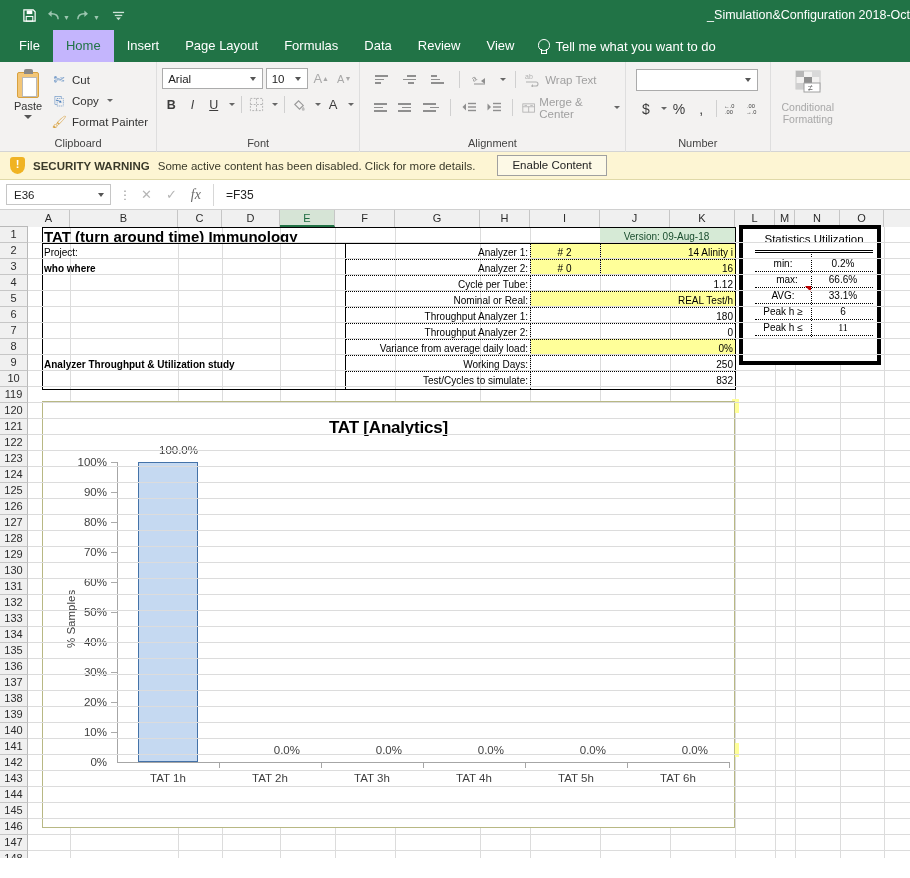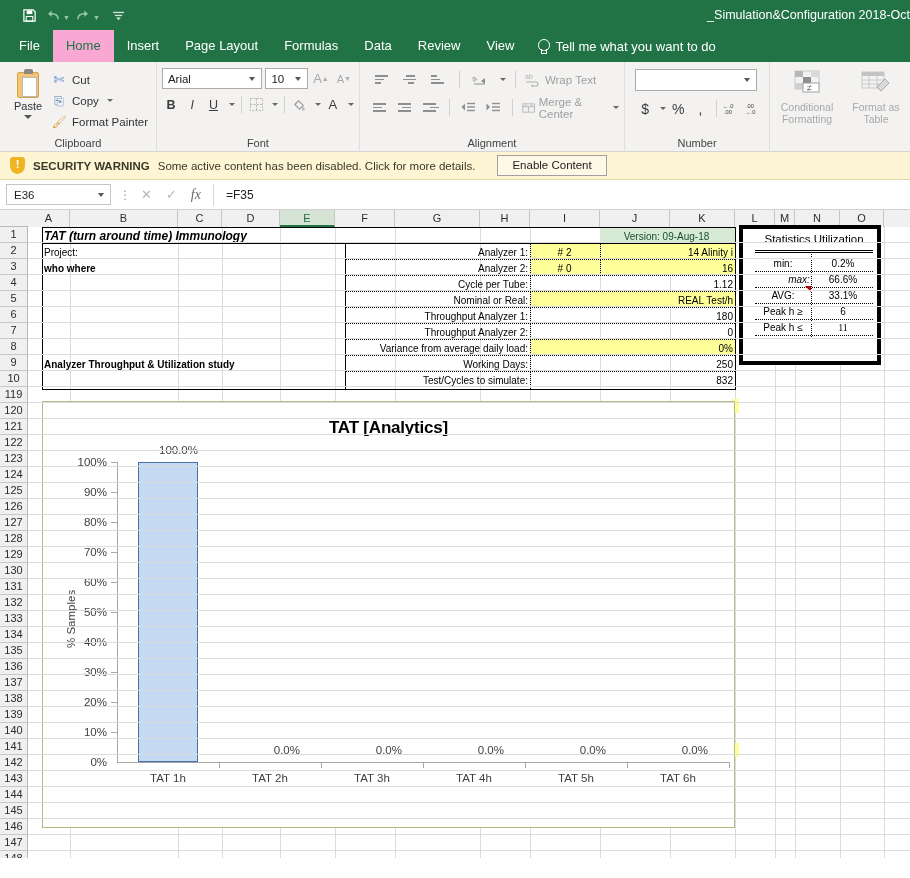--- a/index.html
+++ b/index.html
@@ -30,21 +30,21 @@
 
   
   .tabstrip {
     height: 32px; background: #217346; display: flex; align-items: flex-end;
     padding-left: 6px; position: relative;
   }
   .tab {
     height: 32px; line-height: 32px; padding: 0 13px; color: #ffffff;
     font-size: 13px; white-space: nowrap;
   }
-  .tab.active { background: #f9a8d4; color: #217346; }
+  .tab.active { background: #c4b5fd; color: #217346; }
   .tellme { display: flex; align-items: center; gap: 6px; padding: 0 10px; height: 32px; }
   .tellme span.txt { color: #ffffff; font-size: 13px; }
   .bulb { width: 12px; height: 15px; position: relative; }
   .bulb::before {
     content: ""; position: absolute; left: 1px; top: 0; width: 10px; height: 10px;
     border: 1.3px solid #ffffff; border-radius: 50% 50% 45% 45%;
   }
   .bulb::after {
     content: ""; position: absolute; left: 4px; top: 10px; width: 4px; height: 4px;
     border-bottom: 1.3px solid #ffffff; border-left: 1.3px solid #ffffff;
@@ -518,32 +518,20 @@
         <svg width="34" height="30" viewBox="0 0 34 30">
             <rect x="5" y="1" width="24" height="18" fill="none" stroke="#c8c8c8"></rect>
             <rect x="5" y="1" width="8" height="6" fill="#b7b7b7"></rect>
             <rect x="13" y="7" width="8" height="6" fill="#8f8f8f"></rect>
             <rect x="21" y="1" width="8" height="6" fill="#d9d9d9"></rect>
             <rect x="5" y="13" width="8" height="6" fill="#cfcfcf"></rect>
             <rect x="13" y="13" width="16" height="9" fill="#fff" stroke="#a0a0a0"></rect>
             <text x="17" y="21" font-size="9" fill="#6b6b6b">≠</text>
           </svg>
         <div style="font-size:10.5px;color:#a8a8a8;text-align:center;line-height:12px;margin-top:1px;">Conditional Formatting</div>
-      </div>
-      <div style="width:58px;display:flex;flex-direction:column;align-items:center;">
-        <svg width="34" height="30" viewBox="0 0 34 30">
-            <rect x="3" y="2" width="22" height="16" fill="none" stroke="#c8c8c8"></rect>
-            <rect x="3" y="2" width="22" height="4" fill="#c3c3c3"></rect>
-            <line x1="3" y1="10" x2="25" y2="10" stroke="#c8c8c8"></line>
-            <line x1="3" y1="14" x2="25" y2="14" stroke="#c8c8c8"></line>
-            <line x1="10" y1="6" x2="10" y2="18" stroke="#c8c8c8"></line>
-            <line x1="18" y1="6" x2="18" y2="18" stroke="#c8c8c8"></line>
-            <path d="M18 17l8-8 4 4-8 8z" fill="#d9d9d9" stroke="#a8a8a8"></path>
-          </svg>
-        <div style="font-size:10.5px;color:#a8a8a8;text-align:center;line-height:12px;margin-top:1px;">Format as Table</div>
       </div>
     </div>
     <div class="group-label"></div>
   </div>
 </div>
 
 <div class="secbar">
   <span class="shield"></span>
   <span class="sec-strong">SECURITY WARNING</span>
   <span class="sec-msg">Some active content has been disabled. Click for more details.</span>
@@ -642,21 +630,21 @@
     <div class="gline-v" style="left:452px;"></div>
     <div class="gline-v" style="left:502px;"></div>
     <div class="gline-v" style="left:572px;"></div>
     <div class="gline-v" style="left:642px;"></div>
     <div class="gline-v" style="left:707px;"></div>
     <div class="gline-v" style="left:747px;"></div>
     <div class="gline-v" style="left:767px;"></div>
     <div class="gline-v" style="left:812px;"></div>
     <div class="gline-v" style="left:856px;"></div>
 
-    <div class="cell bold" style="left:16px;top:2px;width:470px;font-size:12px;font-style:italic;">TAT (turn around time) Immunology</div>
+    <div class="cell bold" style="left:16px;top:2px;width:470px;font-size:15px;">TAT (turn around time) Immunology</div>
     <div class="fill-g" style="position:absolute;left:572px;top:0px;width:135px;height:16px;"></div>
     <div class="cell c" style="left:572px;top:2px;width:133px;color:#1a4d2e;">Version: 09-Aug-18</div>
 
     <div class="fill-y" style="position:absolute;left:503px;top:16px;width:69px;height:32px;"></div>
     <div class="fill-y" style="position:absolute;left:573px;top:16px;width:134px;height:32px;"></div>
     <div class="fill-y" style="position:absolute;left:503px;top:64px;width:204px;height:16px;"></div>
     <div class="fill-y" style="position:absolute;left:503px;top:112px;width:204px;height:16px;"></div>
 
     <div class="cell" style="left:16px;top:18px;width:200px;">Project:</div>
     <div class="cell bold" style="left:16px;top:34px;width:200px;">who where</div>
@@ -705,21 +693,21 @@
 
     <div class="statsbox" style="left:711px;top:-2px;width:142px;height:140px;">
       <div class="stat-title" style="left:0;top:4px;width:142px;">Statistics Utilization</div>
       <div style="position:absolute;left:12px;top:21px;width:118px;border-top:1px solid #000;"></div>
       <div style="position:absolute;left:12px;top:23px;width:118px;border-top:1px solid #000;"></div>
 
       <div class="cell c" style="left:12px;top:27px;width:56px;">min:</div>
       <div class="cell c" style="left:70px;top:27px;width:60px;">0.2%</div>
       <div class="hr-dot" style="left:12px;top:42px;width:118px;"></div>
 
-      <div class="cell c" style="left:28px;top:43px;width:56px;font-style:italic;">max:</div>
+      <div class="cell c" style="left:16px;top:43px;width:56px;">max:</div>
       <div class="cell c" style="left:70px;top:43px;width:60px;">66.6%</div>
       <div class="hr-dot" style="left:12px;top:58px;width:118px;"></div>
 
       <div class="cell c" style="left:12px;top:59px;width:56px;">AVG:</div>
       <div class="cell c" style="left:70px;top:59px;width:60px;">33.1%</div>
       <span class="comment-flag" style="left:62px;top:57px;"></span>
       <div class="hr-dot" style="left:12px;top:74px;width:118px;"></div>
 
       <div class="cell c" style="left:12px;top:75px;width:56px;">Peak h ≥</div>
       <div class="cell c" style="left:70px;top:75px;width:60px;">6</div>

